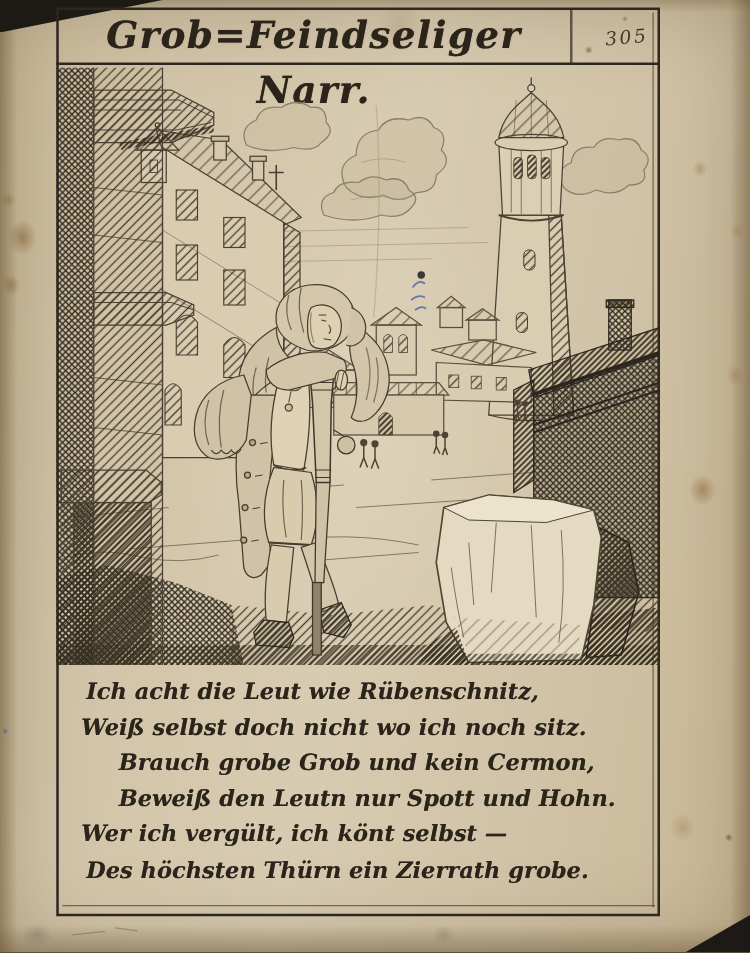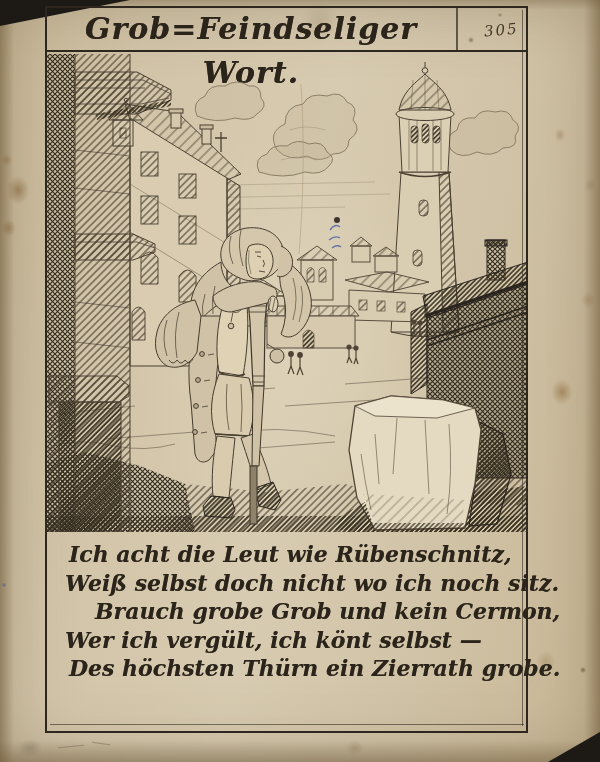--- a/index.html
+++ b/index.html
@@ -39,21 +39,21 @@
   .title-band{position:absolute;left:45px;top:6px;width:483px;height:46px;box-sizing:border-box;
               border-bottom:2.5px solid #2e2720;}
   .title{position:absolute;left:45px;top:7px;width:412px;text-align:center;
          font-style:italic;font-weight:700;font-size:30px;line-height:44px;letter-spacing:1px;
          color:var(--ink,#2b241a);text-shadow:0 0 .6px rgba(43,36,26,.7);}
   .title-divider{position:absolute;left:456px;top:8px;width:1.5px;height:44px;background:rgba(50,42,32,.7);}
   .pageno{position:absolute;left:484px;top:21px;font-style:italic;font-size:15px;letter-spacing:2px;
           color:#42382a;transform:rotate(-5deg);}
   .engraving{position:absolute;left:45px;top:54px;width:483px;height:478px;}
   .poem{position:absolute;left:45px;top:540px;width:483px;color:var(--ink,#2f2820);
-        font-style:italic;font-weight:700;font-size:22px;line-height:28.5px;
+        font-style:italic;font-weight:700;font-size:18px;line-height:28.5px;
         text-shadow:0 0 .5px rgba(43,36,26,.55);}
   .poem-line{white-space:nowrap;}
   .indent-0{margin-left:20px;}
   .indent-1{margin-left:24px;}
   .indent-2{margin-left:50px;}
   .pencil1,.pencil2{position:absolute;border-top:1.5px solid rgba(90,82,66,.4);}
   .pencil1{left:58px;top:746px;width:26px;transform:rotate(-6deg);}
   .pencil2{left:92px;top:743px;width:18px;transform:rotate(8deg);}
 </style>
 </head>
@@ -62,21 +62,21 @@
 <div class="page">
   <div class="paper"></div>
   <div class="corner corner-tl"></div>
   <div class="corner corner-br"></div>
 
   <div class="frame"></div>
   <div class="frame-inner-right"></div>
   <div class="frame-inner-bottom"></div>
 
   <div class="title-band"></div>
-  <span class="title">Grob=Feindseliger Wort.</span>
+  <span class="title">Grob=Feindseliger Narr.</span>
   <div class="title-divider"></div>
   <span class="pageno">305</span>
 
   <svg class="engraving" viewBox="0 0 483 478" xmlns="http://www.w3.org/2000/svg">
     <defs>
       <pattern id="hd" width="3.4" height="3.4" patternUnits="userSpaceOnUse" patternTransform="rotate(45)">
         <line x1="1.7" y1="0" x2="1.7" y2="3.4" stroke="#37301f" stroke-width="1.5"></line>
       </pattern>
       <pattern id="hm" width="5.2" height="5.2" patternUnits="userSpaceOnUse" patternTransform="rotate(45)">
         <line x1="2.6" y1="0" x2="2.6" y2="5.2" stroke="#463d2d" stroke-width="1.05"></line>
@@ -304,19 +304,20 @@
     <g>
       <circle cx="292" cy="166" r="3" fill="#3c362e"></circle>
       <path d="M285,176 q5,-7 10,-3 M284,186 q6,-5 11,-2 M287,194 q5,-4 9,-1" fill="none" stroke="var(--blue-mark,#4f66a8)" stroke-width="1.4" opacity=".85"></path>
     </g>
   </svg>
 
   <div class="poem" id="poem">
       <div class="poem-line indent-1">Ich acht die Leut wie Rübenschnitz,</div>
       <div class="poem-line indent-0">Weiß selbst doch nicht wo ich noch sitz.</div>
       <div class="poem-line indent-2">Brauch grobe Grob und kein Cermon,</div>
+      <div class="poem-line indent-2">Beweiß den Leutn nur Spott und Hohn.</div>
       <div class="poem-line indent-0">Wer ich vergült, ich könt selbst —</div>
       <div class="poem-line indent-1">Des höchsten Thürn ein Zierrath grobe.</div>
     </div>
 
   <div class="pencil1"></div>
   <div class="pencil2"></div>
 </div>
 
 </body></html>

